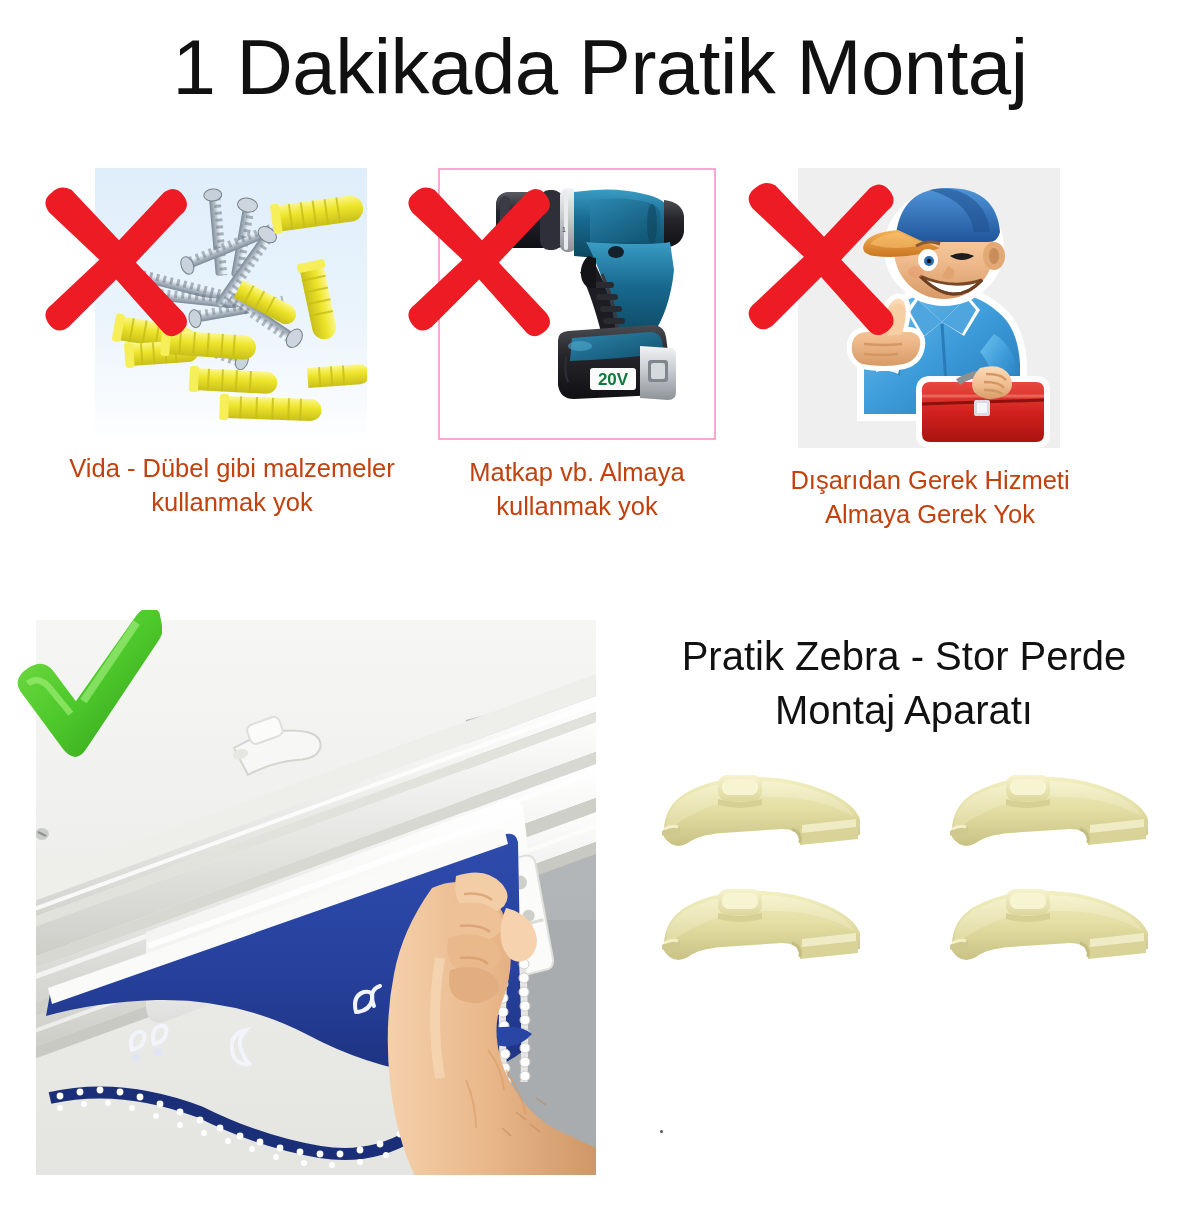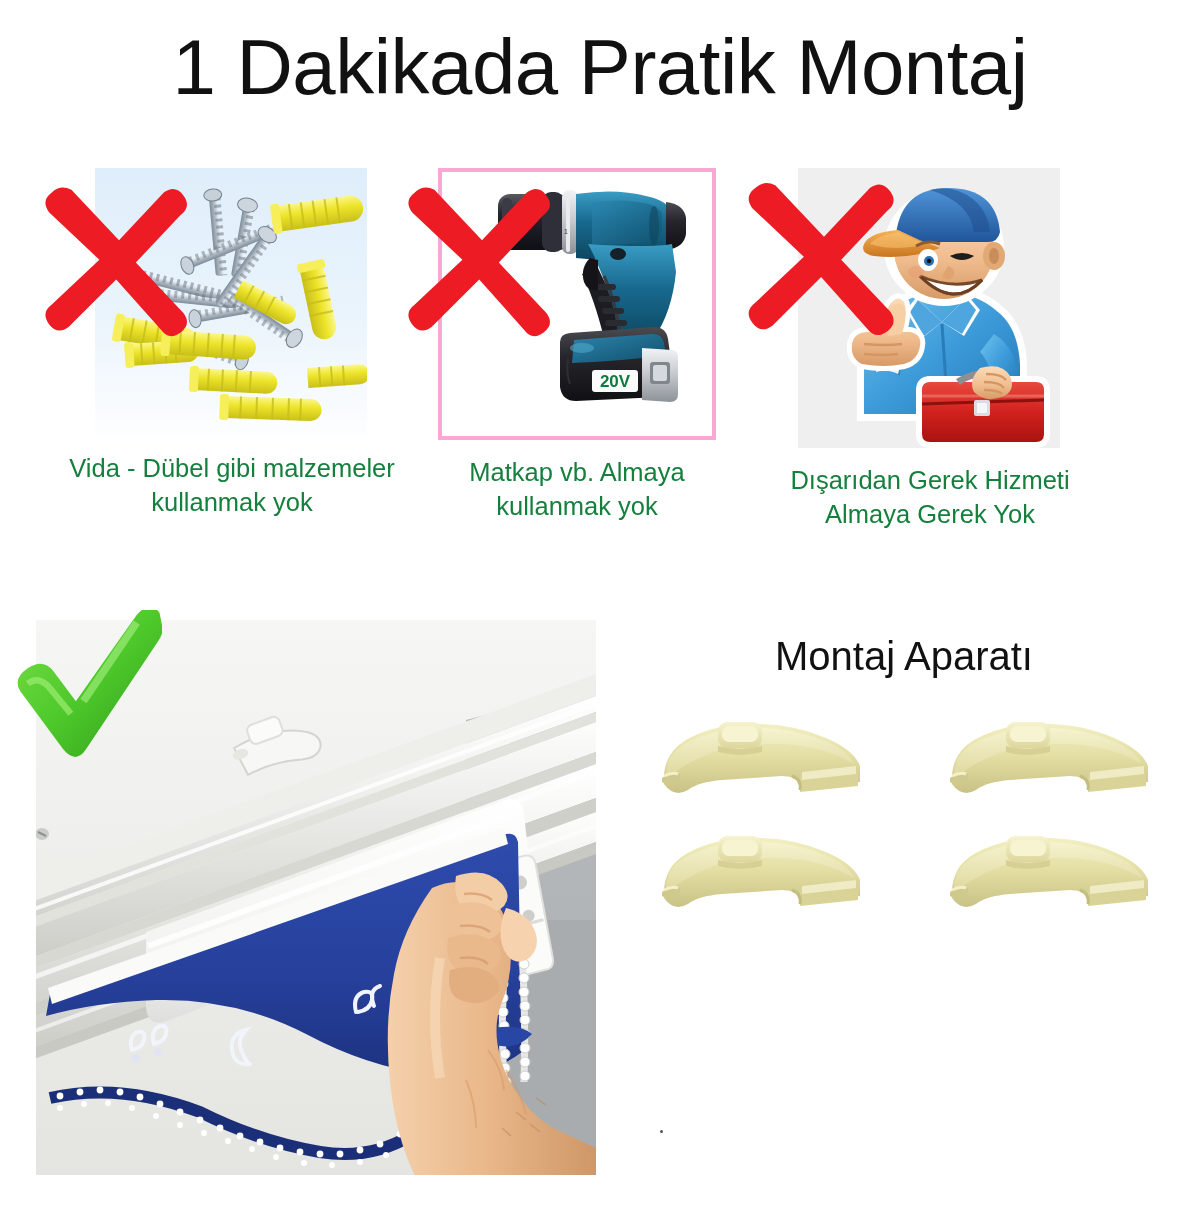--- a/index.html
+++ b/index.html
@@ -47,29 +47,29 @@
   .card-3 { left: 748px; }
 
   .photo {
     position: relative;
     overflow: hidden;
   }
 
   
   .card-1 .photo { width: 272px; height: 268px; margin-left: 37px; background: #e9f2fb; }
   .card-2 .photo { width: 278px; height: 272px; margin-left: 16px; background: #ffffff;
-                   border: 4px solid #f9a8d4; }
+                   border: 2px solid #f9a8d4; }
   .card-3 .photo { width: 262px; height: 280px; margin-left: 50px; background: #efeff0; }
 
   .caption {
     margin-top: 16px;
     text-align: center;
     font-size: 25.5px;
     line-height: 1.33;
-    color: #15803d;
+    color: #c2410c;
   }
   .card-1 .caption { width: 348px; margin-left: 0px; }
   .card-2 .caption { width: 310px; margin-left: 0px; }
   .card-3 .caption { width: 340px; margin-left: 12px; }
 
   
   .red-x {
     position: absolute;
     z-index: 8;
     pointer-events: none;
@@ -745,20 +745,21 @@
   </defs>
   <path d="M8 64 q-6 -10 6 -18 q12 -8 20 2 l18 24 l48 -68 q10 -12 18 -2 l2 10 q2 6 -4 14
            l-56 84 q-8 12 -18 0 z" fill="url(#grn)"></path>
   <path d="M14 58 q8 -6 16 2 l18 22" stroke="#9bed72" stroke-width="5" fill="none" opacity=".7"></path>
   <path d="M58 72 L100 10" stroke="#a8f083" stroke-width="6" fill="none" opacity=".6"></path>
 </svg>
 
 <div class="right-col">
 
   <div class="product-heading">
+    <div>Pratik Zebra - Stor Perde</div>
     <div>Montaj Aparatı</div>
   </div>
 
   <div class="bracket-grid">
 
     <svg class="bracket" viewBox="0 0 220 96">
       <defs>
         <linearGradient id="cream" x1="0" y1="0" x2="0" y2="1">
           <stop offset="0" stop-color="#f2efc2"></stop>
           <stop offset="0.45" stop-color="#e4dfa4"></stop>

